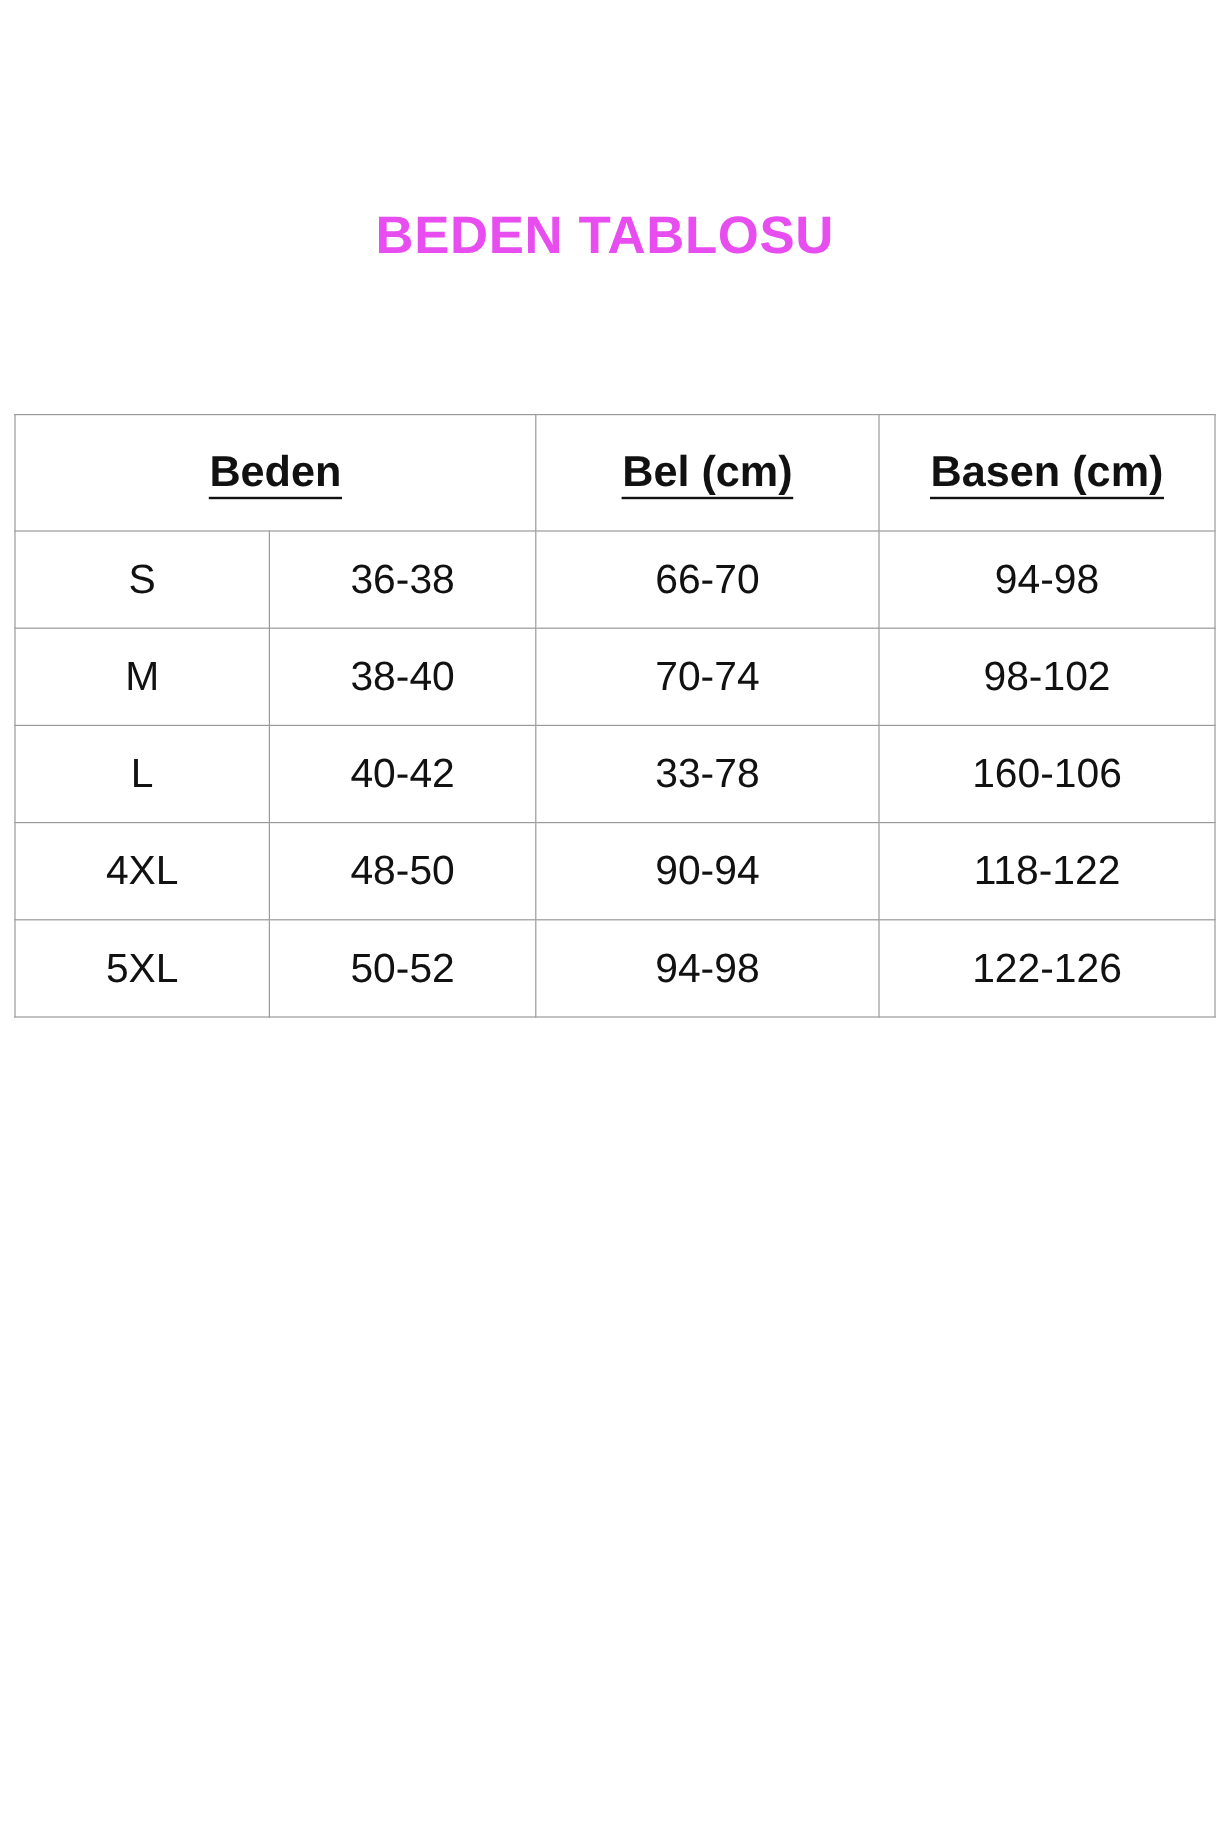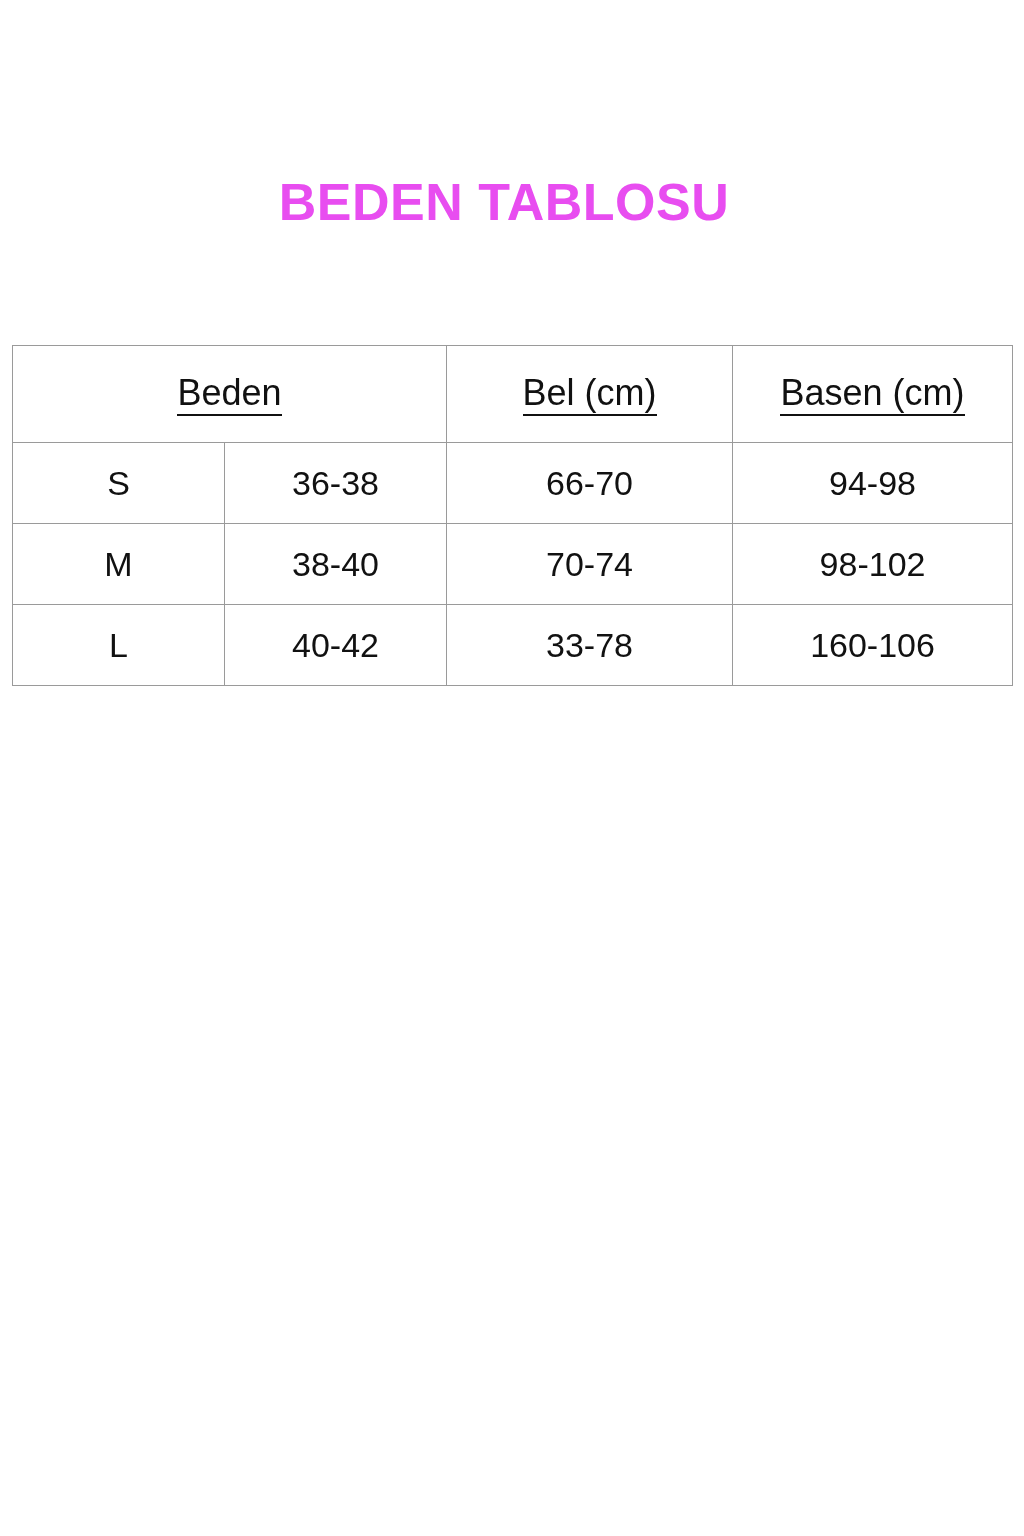--- a/index.html
+++ b/index.html
@@ -22,21 +22,21 @@
     box-sizing: border-box;
     position: relative;
   }
 
   .title {
     position: absolute;
     top: 172px;
     left: 0;
     width: 1008px;
     text-align: center;
-    font-size: 52px;
+    font-size: 44px;
     font-weight: bold;
     letter-spacing: 0.5px;
     color: #e84df0;
     font-family: "Liberation Sans", sans-serif;
   }
 
   .table-wrap {
     position: absolute;
     top: 345px;
     left: 12px;
@@ -64,21 +64,21 @@
   
   col.c1 { width: 212px; }
   col.c2 { width: 222px; }
   col.c3 { width: 286px; }
   col.c4 { width: 280px; }
 
   
   tr.head-row th {
     height: 96px;
     font-size: 36px;
-    font-weight: normal;
+    font-weight: bold;
     border-top: 1px solid #9a9a9a;
     border-bottom: 1px solid #9a9a9a;
   }
 
   
   tr.head-row th.head-beden {
     border-right: 1px solid #9a9a9a;
   }
 
   .underline {
@@ -138,17 +138,29 @@
           <td>38-40</td>
           <td>70-74</td>
           <td>98-102</td>
         </tr>
         <tr>
           <td>L</td>
           <td>40-42</td>
           <td>33-78</td>
           <td>160-106</td>
         </tr>
+        <tr>
+          <td>4XL</td>
+          <td>48-50</td>
+          <td>90-94</td>
+          <td>118-122</td>
+        </tr>
+        <tr>
+          <td>5XL</td>
+          <td>50-52</td>
+          <td>94-98</td>
+          <td>122-126</td>
+        </tr>
       </tbody>
     </table>
   </div>
 
 </div>
 
 </body></html>

